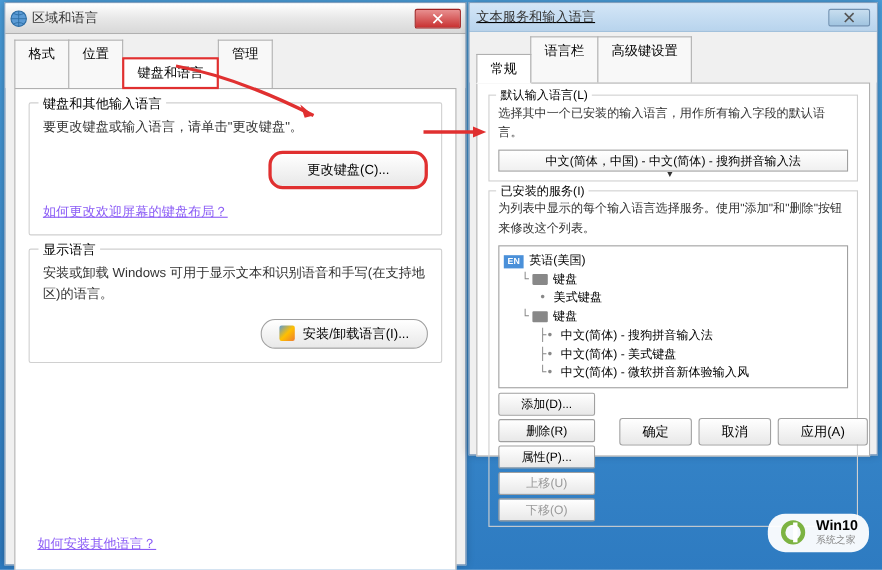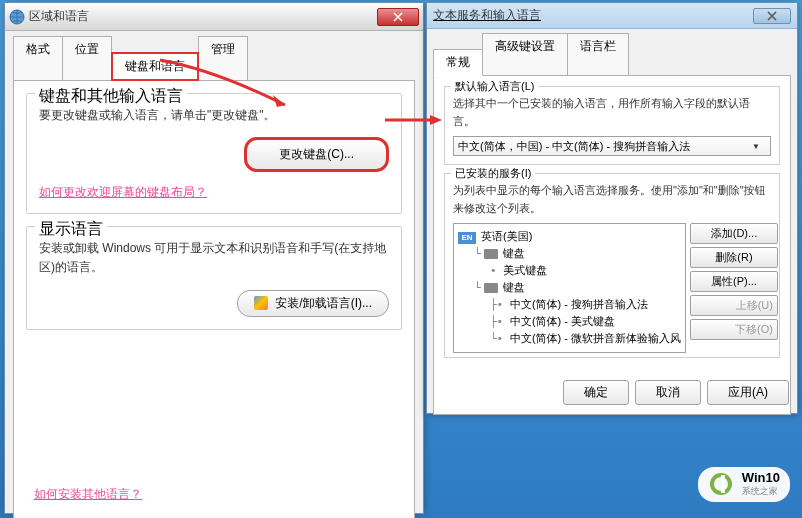--- a/index.html
+++ b/index.html
@@ -105,21 +105,21 @@
       margin-bottom: 12px;
       position: relative;
     }
     
     .group-title {
       position: absolute;
       top: -8px;
       left: 8px;
       background: #FFFFFF;
       padding: 0 4px;
-      font-size: 16px;
+      font-size: 12px;
     }
     
     .group-text {
       font-size: 12px;
       color: #333;
       margin-bottom: 12px;
       line-height: 1.6;
     }
     
     .btn {
@@ -134,21 +134,21 @@
     .btn.highlighted {
       border: 3px solid #E03030;
       padding: 6px 32px;
     }
     
     .btn-container-right {
       text-align: right;
     }
     
     .link {
-      color: #ec4899;
+      color: #8b5cf6;
       text-decoration: underline;
       cursor: pointer;
       font-size: 12px;
     }
     
     .shield-icon {
       display: inline-block;
       width: 14px;
       height: 14px;
       background: linear-gradient(135deg, #5B9BD5 0%, #FFC000 50%, #ED7D31 100%);
@@ -211,20 +211,21 @@
     .dropdown {
       width: 100%;
       padding: 2px 4px;
       border: 1px solid #A0A0A0;
       background: linear-gradient(180deg, #FFFFFF 0%, #F0F0F0 100%);
       font-size: 11px;
       height: 20px;
       display: flex;
       align-items: center;
       justify-content: space-between;
+      flex-direction: column;
     }
     
     .dropdown-arrow {
       width: 14px;
       font-size: 8px;
       color: #333;
     }
     
     .tree-container {
       border: 1px solid #A0A0A0;
@@ -292,21 +293,20 @@
       border: 1px solid #A0A0A0;
       border-radius: 2px;
       cursor: pointer;
       font-size: 11px;
       text-align: center;
     }
     
     .side-btn.disabled {
       color: #999;
       cursor: default;
-      text-align: right;
     }
     
     .dialog-buttons {
       position: absolute;
       bottom: 8px;
       right: 8px;
       display: flex;
       gap: 6px;
     }
     
@@ -383,20 +383,21 @@
       top: -8px;
       left: 6px;
       background: #FFFFFF;
       padding: 0 4px;
       font-size: 11px;
     }
     
     .tree-wrapper {
       display: flex;
       gap: 4px;
+      flex-direction: column;
     }
     
     .tree-col {
       flex: 1;
     }
   </style>
 </head>
 <body>
 
 <div class="window1">
@@ -452,22 +453,22 @@
     <span class="titlebar-text">文本服务和输入语言</span>
     <div class="close-btn2">
       <svg width="10" height="10" viewBox="0 0 10 10">
           <path d="M1,1 L9,9 M9,1 L1,9" stroke="#555" stroke-width="1.5"></path>
         </svg>
     </div>
   </div>
 
   <div class="tabs" style="padding:3px 6px 0;">
     <div class="tab active">常规</div>
+    <div class="tab">语言栏</div>
     <div class="tab">高级键设置</div>
-    <div class="tab">语言栏</div>
   </div>
 
   <div class="tab-content2">
     <div class="group-box2">
       <span class="group-title2">默认输入语言(L)</span>
       <div class="group-text" style="font-size:11px;margin-bottom:6px;">选择其中一个已安装的输入语言，用作所有输入字段的默认语言。</div>
       <div class="dropdown">
         <span>中文(简体，中国) - 中文(简体) - 搜狗拼音输入法</span>
         <span class="dropdown-arrow">▼</span>
       </div>

